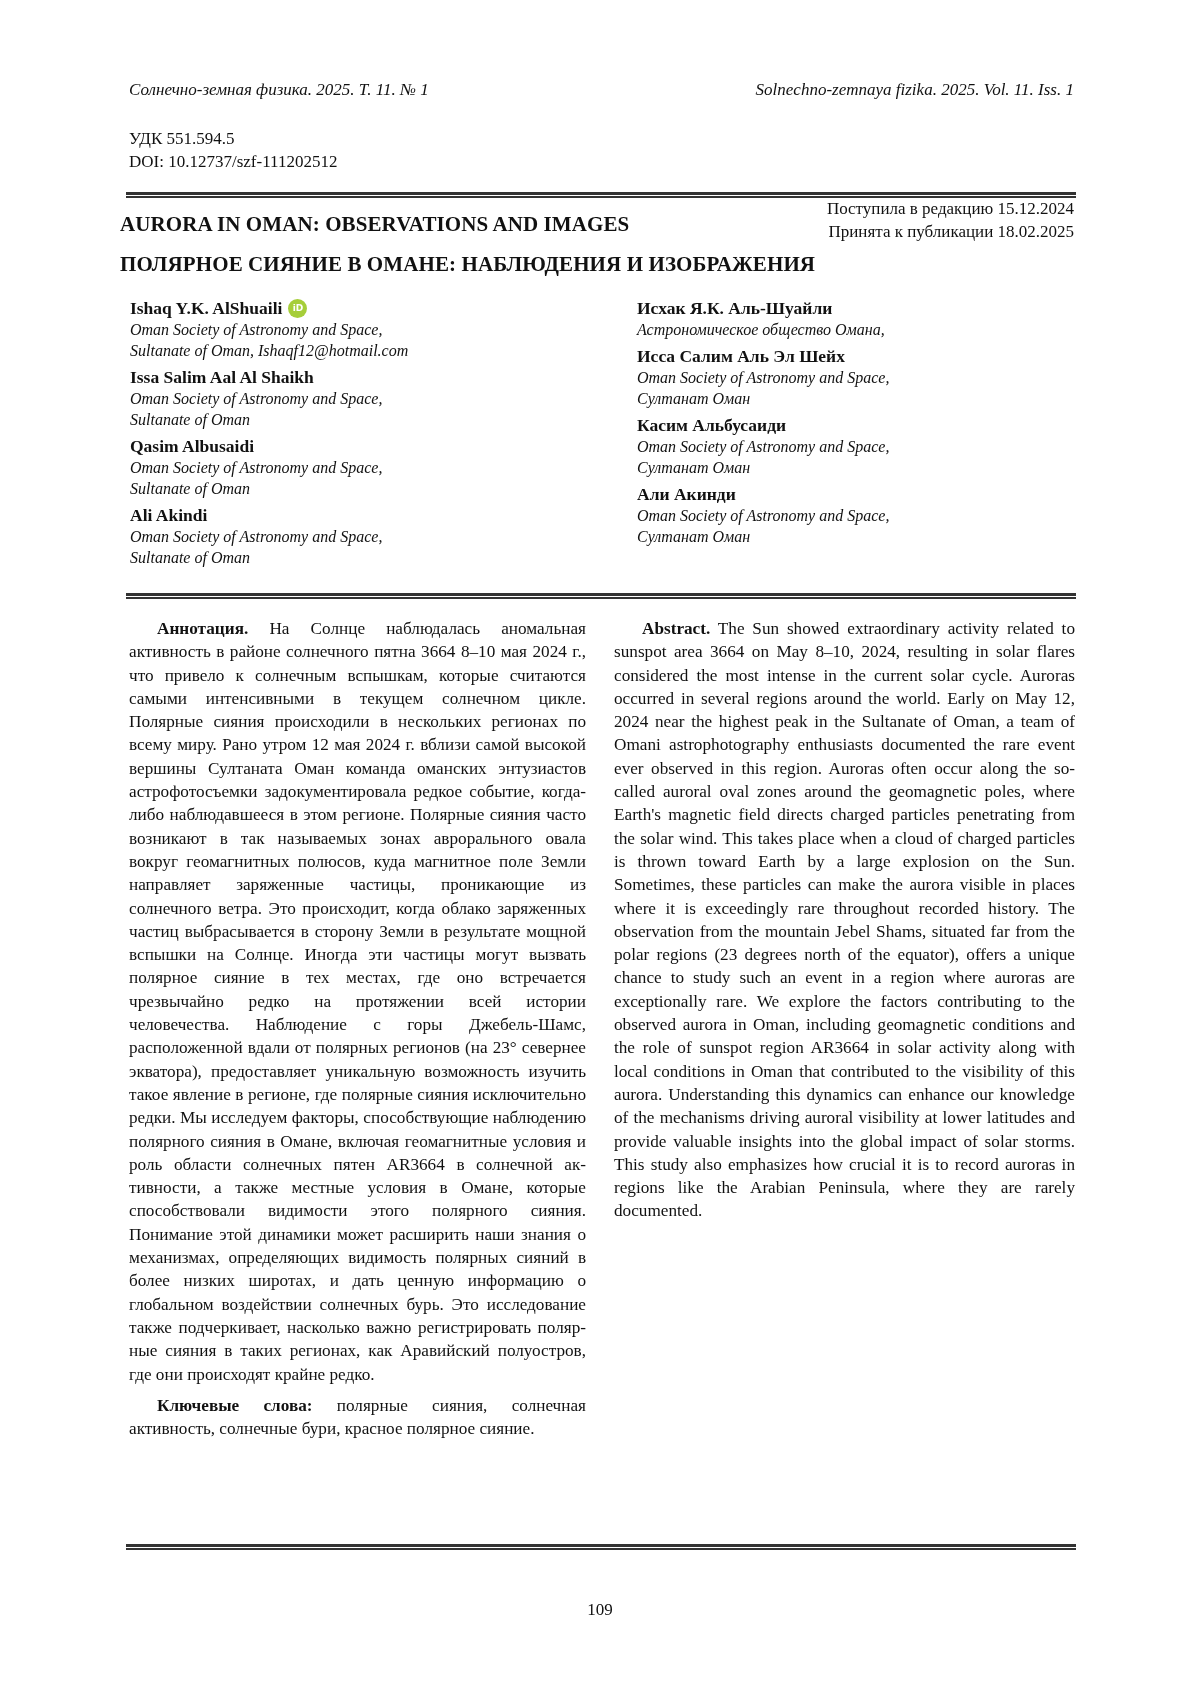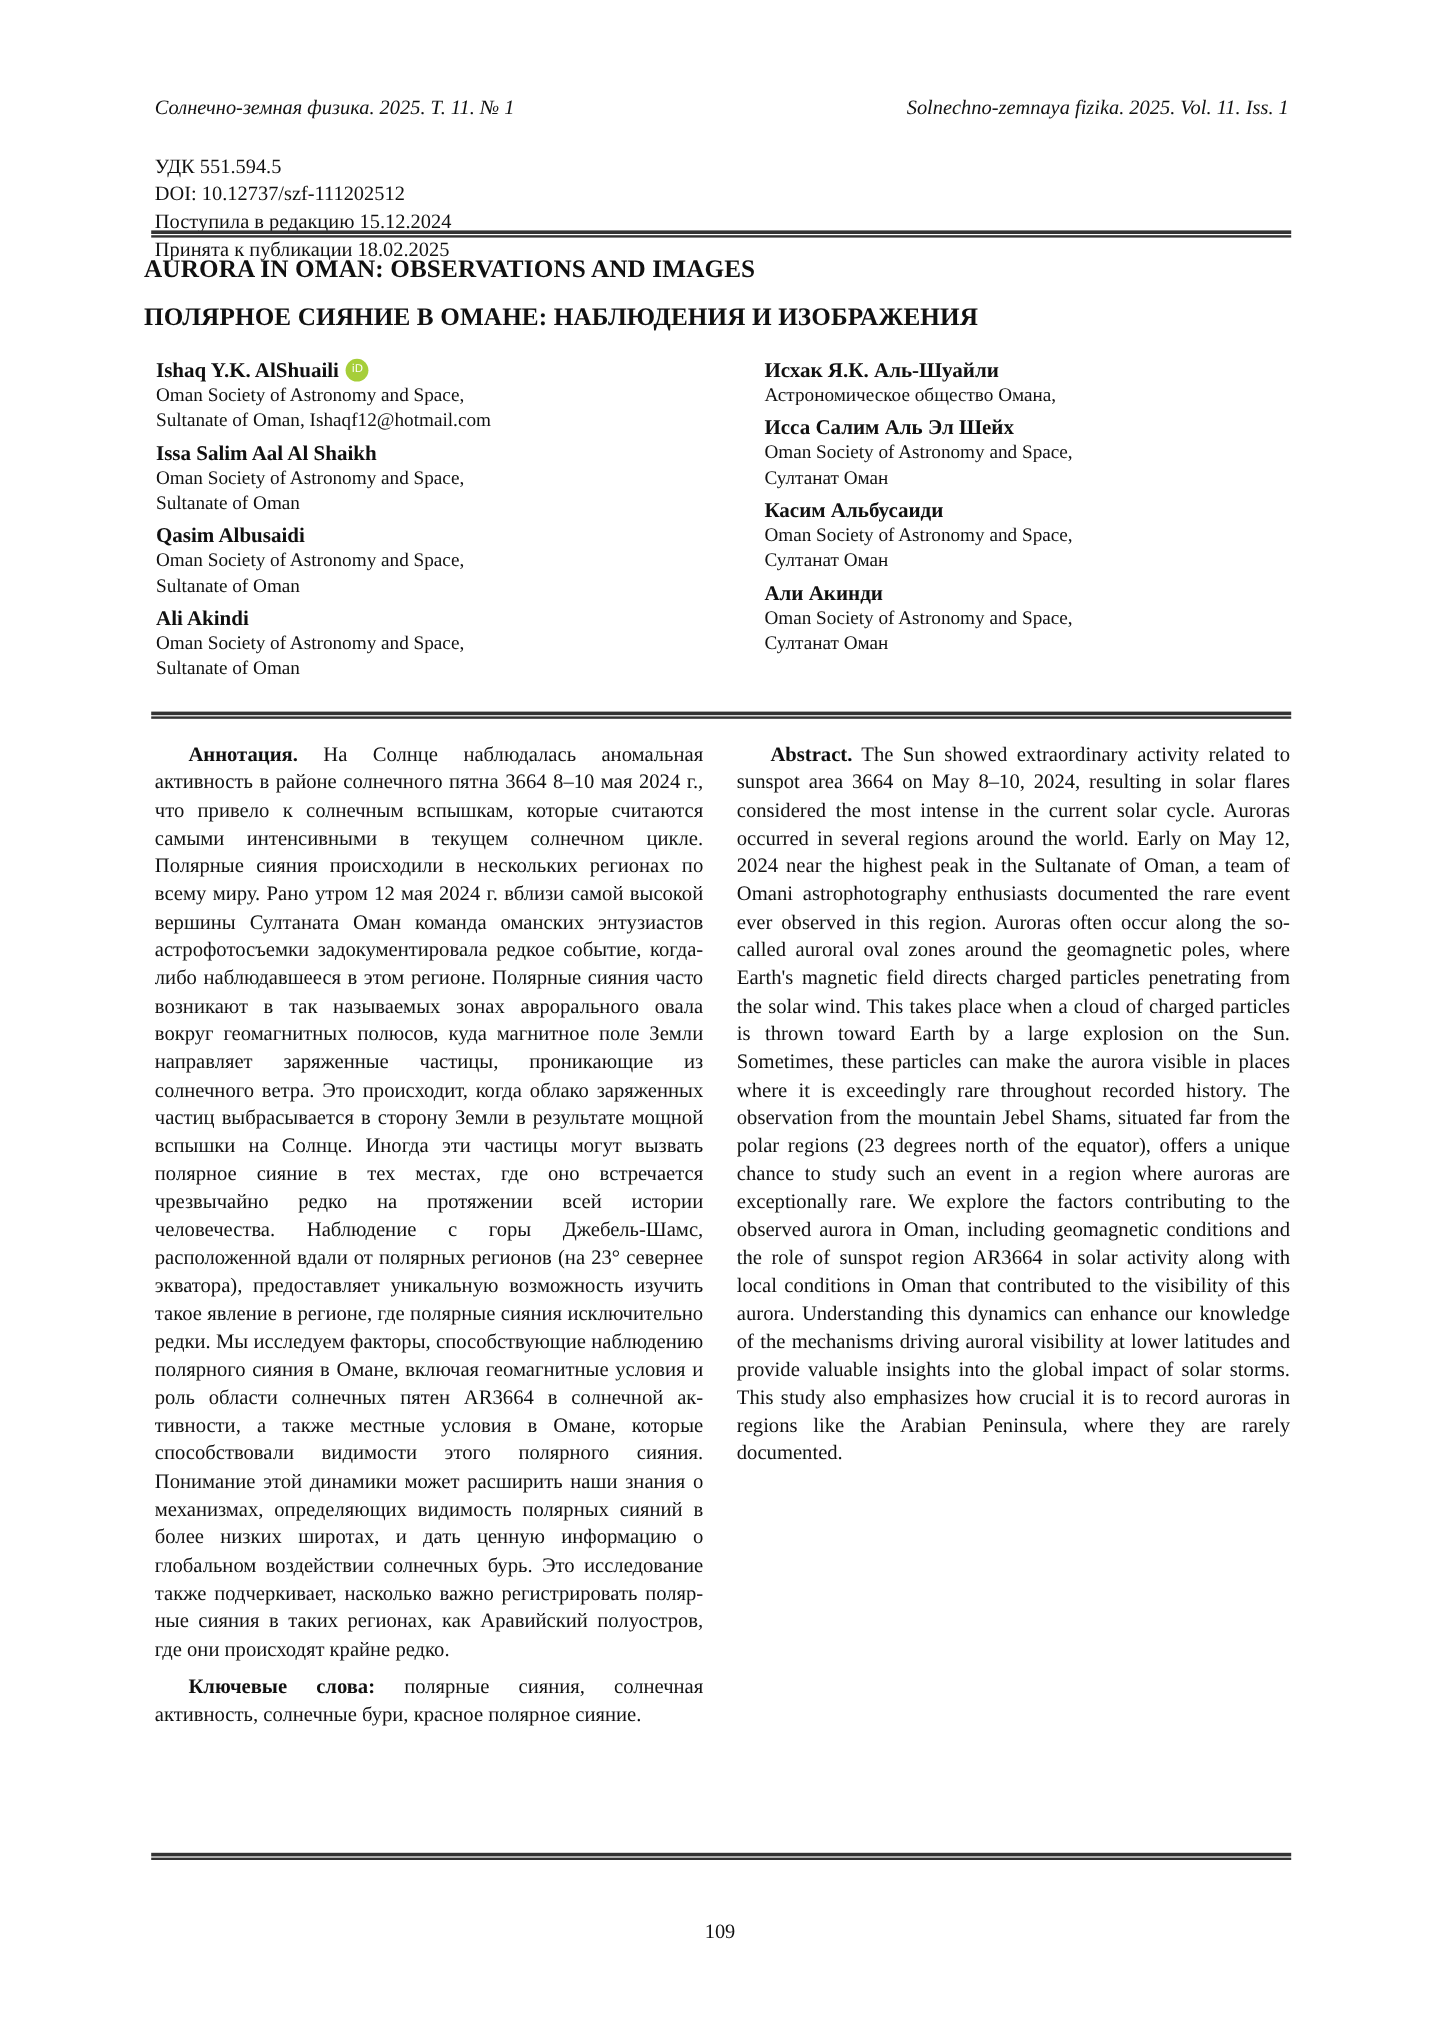--- a/index.html
+++ b/index.html
@@ -4,43 +4,43 @@
 <style>
   html, body { margin: 0; padding: 0; background: #ffffff; }
   body { width: 1200px; height: 1697px; position: relative; overflow: hidden;
          font-family: "Liberation Serif", "DejaVu Serif", serif; color: #111; }
   .page { position: absolute; left: 0; top: 0; width: 1200px; height: 1406px; }
 
   .running-head { position: absolute; top: 80px; left: 129px; right: 126px;
                   font-style: italic; font-size: 17px; display: flex; justify-content: space-between; }
   .meta { position: absolute; top: 127px; left: 129px; right: 126px;
           font-size: 17px; line-height: 23px; display: flex; justify-content: space-between; flex-direction: column; }
-  .meta .right { text-align: left; }
+  .meta .right { text-align: right; margin-top: 24px; }
 
   .rule { position: absolute; left: 126px; right: 124px; height: 5px; }
   .rule::before, .rule::after { content: ""; position: absolute; left: 0; right: 0; background: #333; }
   .rule::before { top: 0; height: 3px; }
   .rule::after { top: 4px; height: 1.5px; }
   .rule.r1 { top: 192px; }
   .rule.r2 { top: 593px; }
   .rule.r3 { top: 1544px; }
 
   .title-en, .title-ru { position: absolute; left: 120px; right: 120px; text-align: left;
                          font-weight: bold; font-size: 21px; letter-spacing: 0.1px; }
   .title-en { top: 212px; }
   .title-ru { top: 252px; }
 
   .authors { position: absolute; top: 297px; width: 480px; }
   .authors.left { left: 130px; }
   .authors.right { left: 637px; }
   .author { margin-bottom: 5px; }
   .author-name { font-weight: bold; font-size: 17.5px; line-height: 22px; display: flex; align-items: center; }
-  .author-aff { font-size: 16px; line-height: 21px; }
+  .author-aff { font-style: italic; font-size: 16px; line-height: 21px; }
   .orcid { display: inline-flex; width: 19px; height: 19px; border-radius: 50%; background: #a6ce39;
-           color: #fff; font-family: "DejaVu Sans", sans-serif; font-size: 9px; font-weight: normal;
+           color: #fff; font-family: "DejaVu Sans", sans-serif; font-size: 9px; font-weight: bold;
            align-items: center; justify-content: center; margin-left: 6px; }
 
   .col { position: absolute; top: 617px; width: 457px; font-size: 17.2px; line-height: 23.3px;
          text-align: justify; hyphens: manual; }
   .col.left { left: 129px; }
   .col.right { left: 614px; width: 461px; }
   .col p { margin: 0 0 8px 0; text-indent: 28px; }
   .col b { font-weight: bold; }
 
   .page-number { position: absolute; top: 1600px; left: 0; right: 0; text-align: center; font-size: 17px; }

